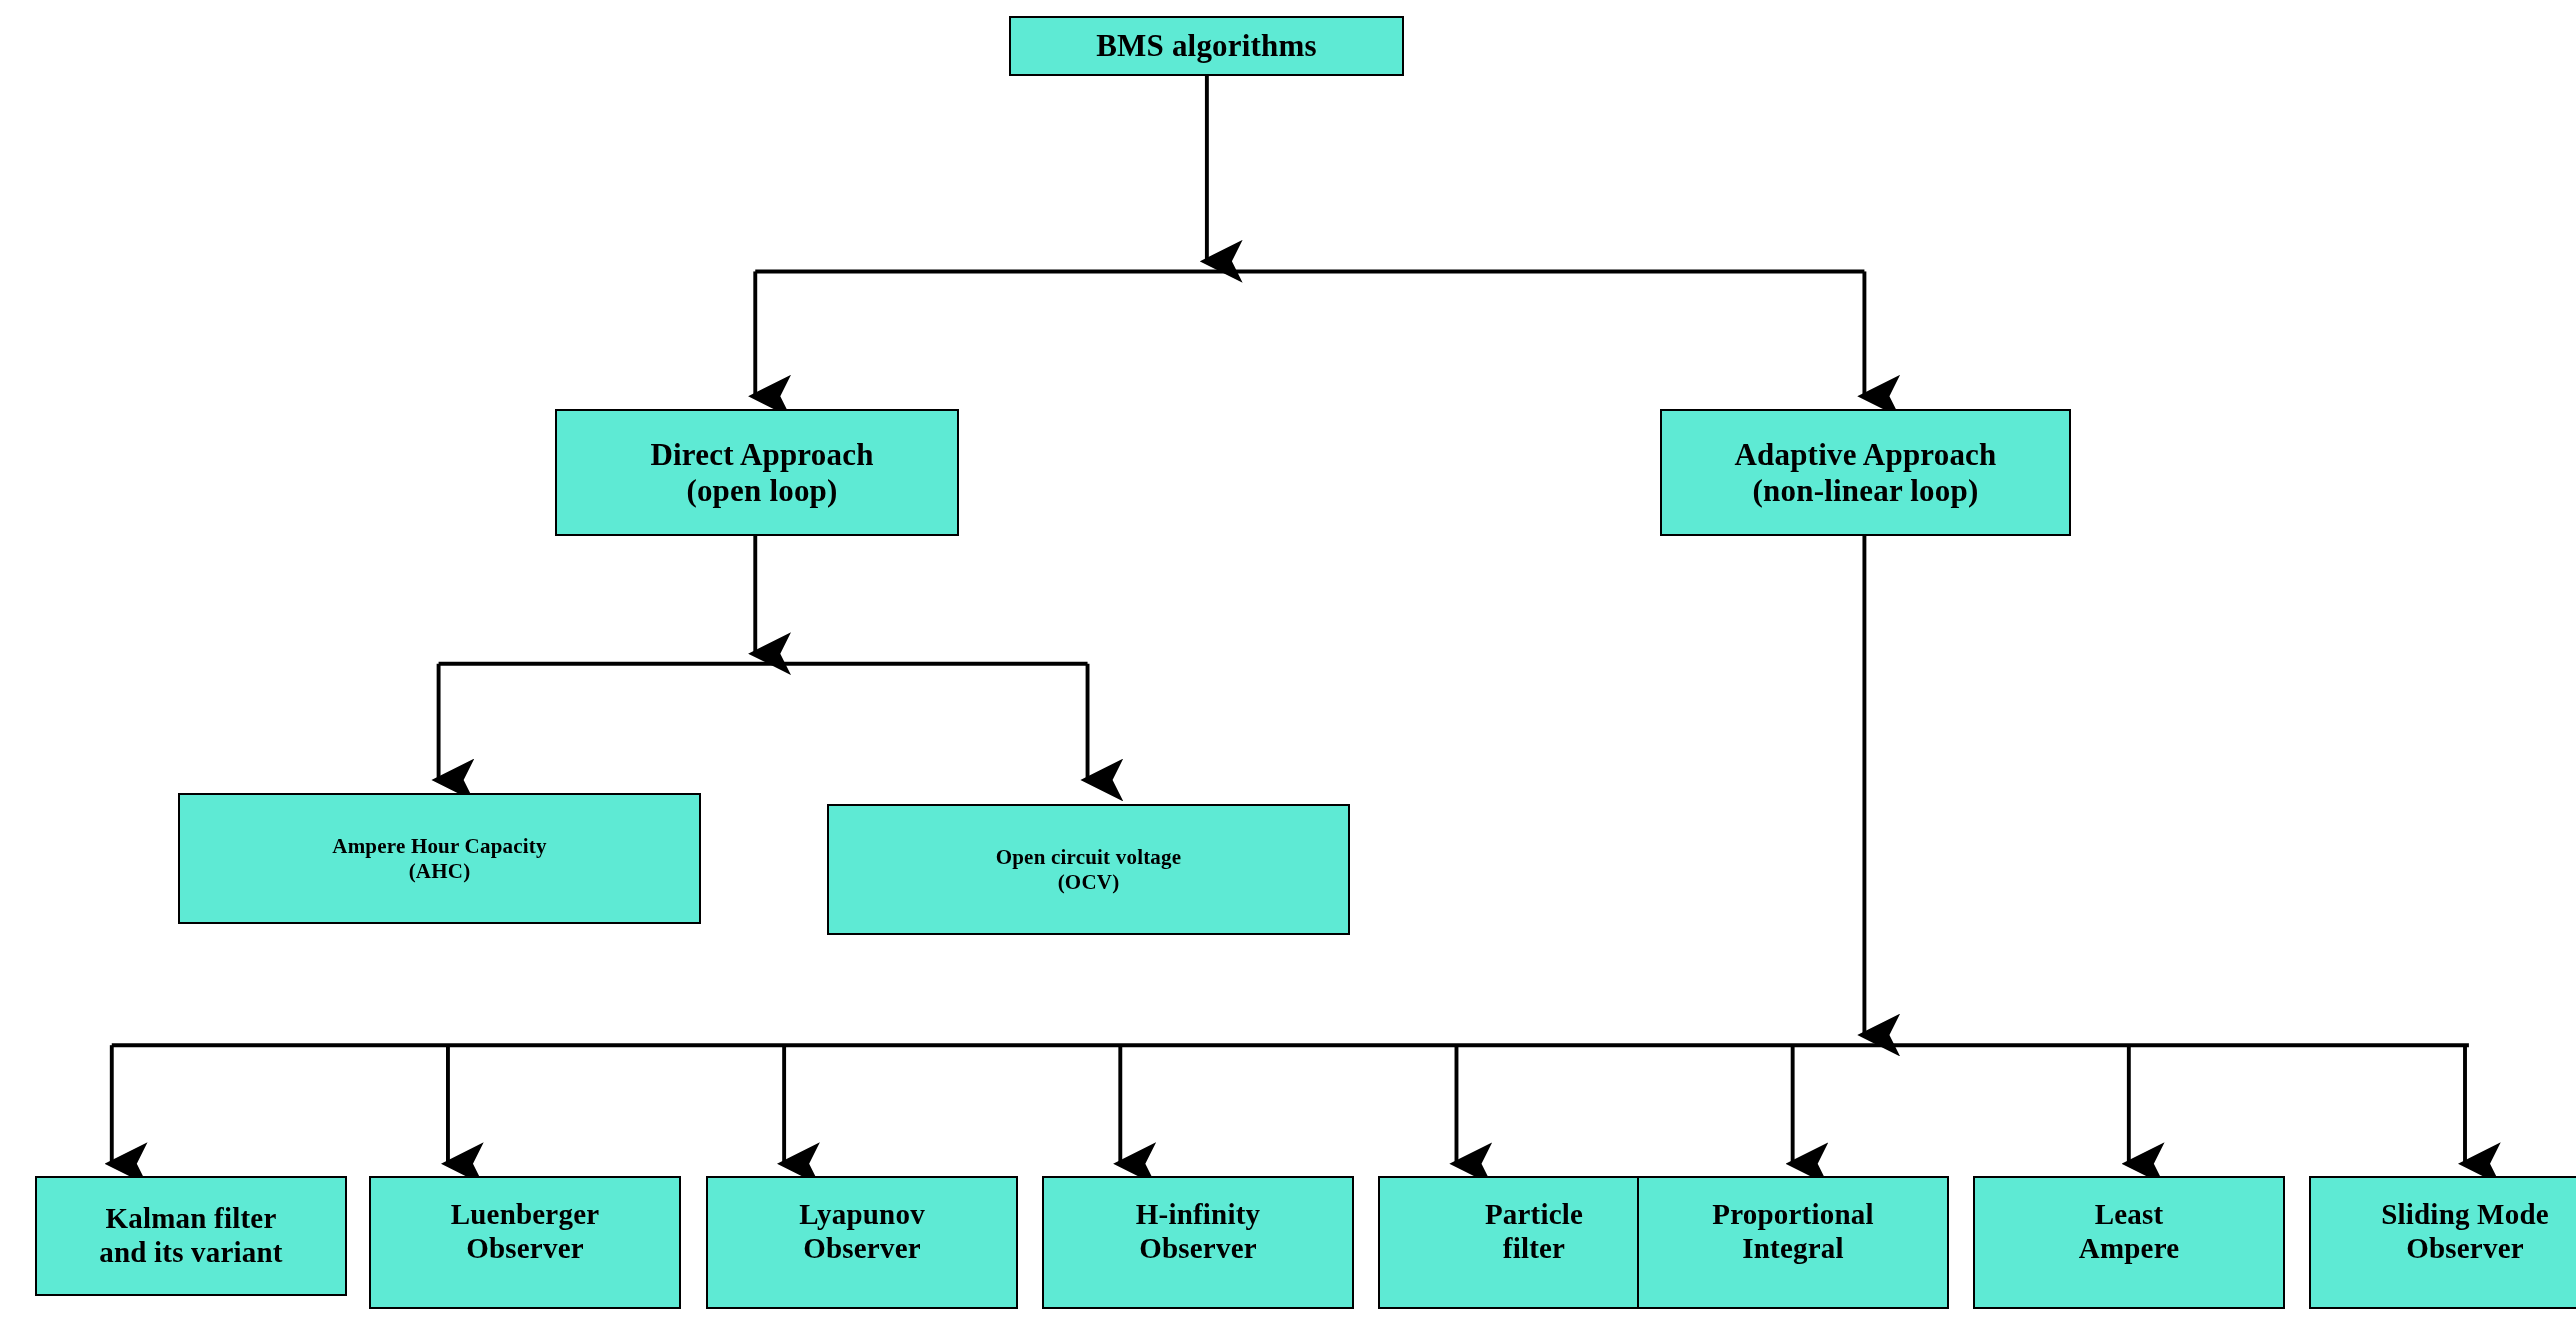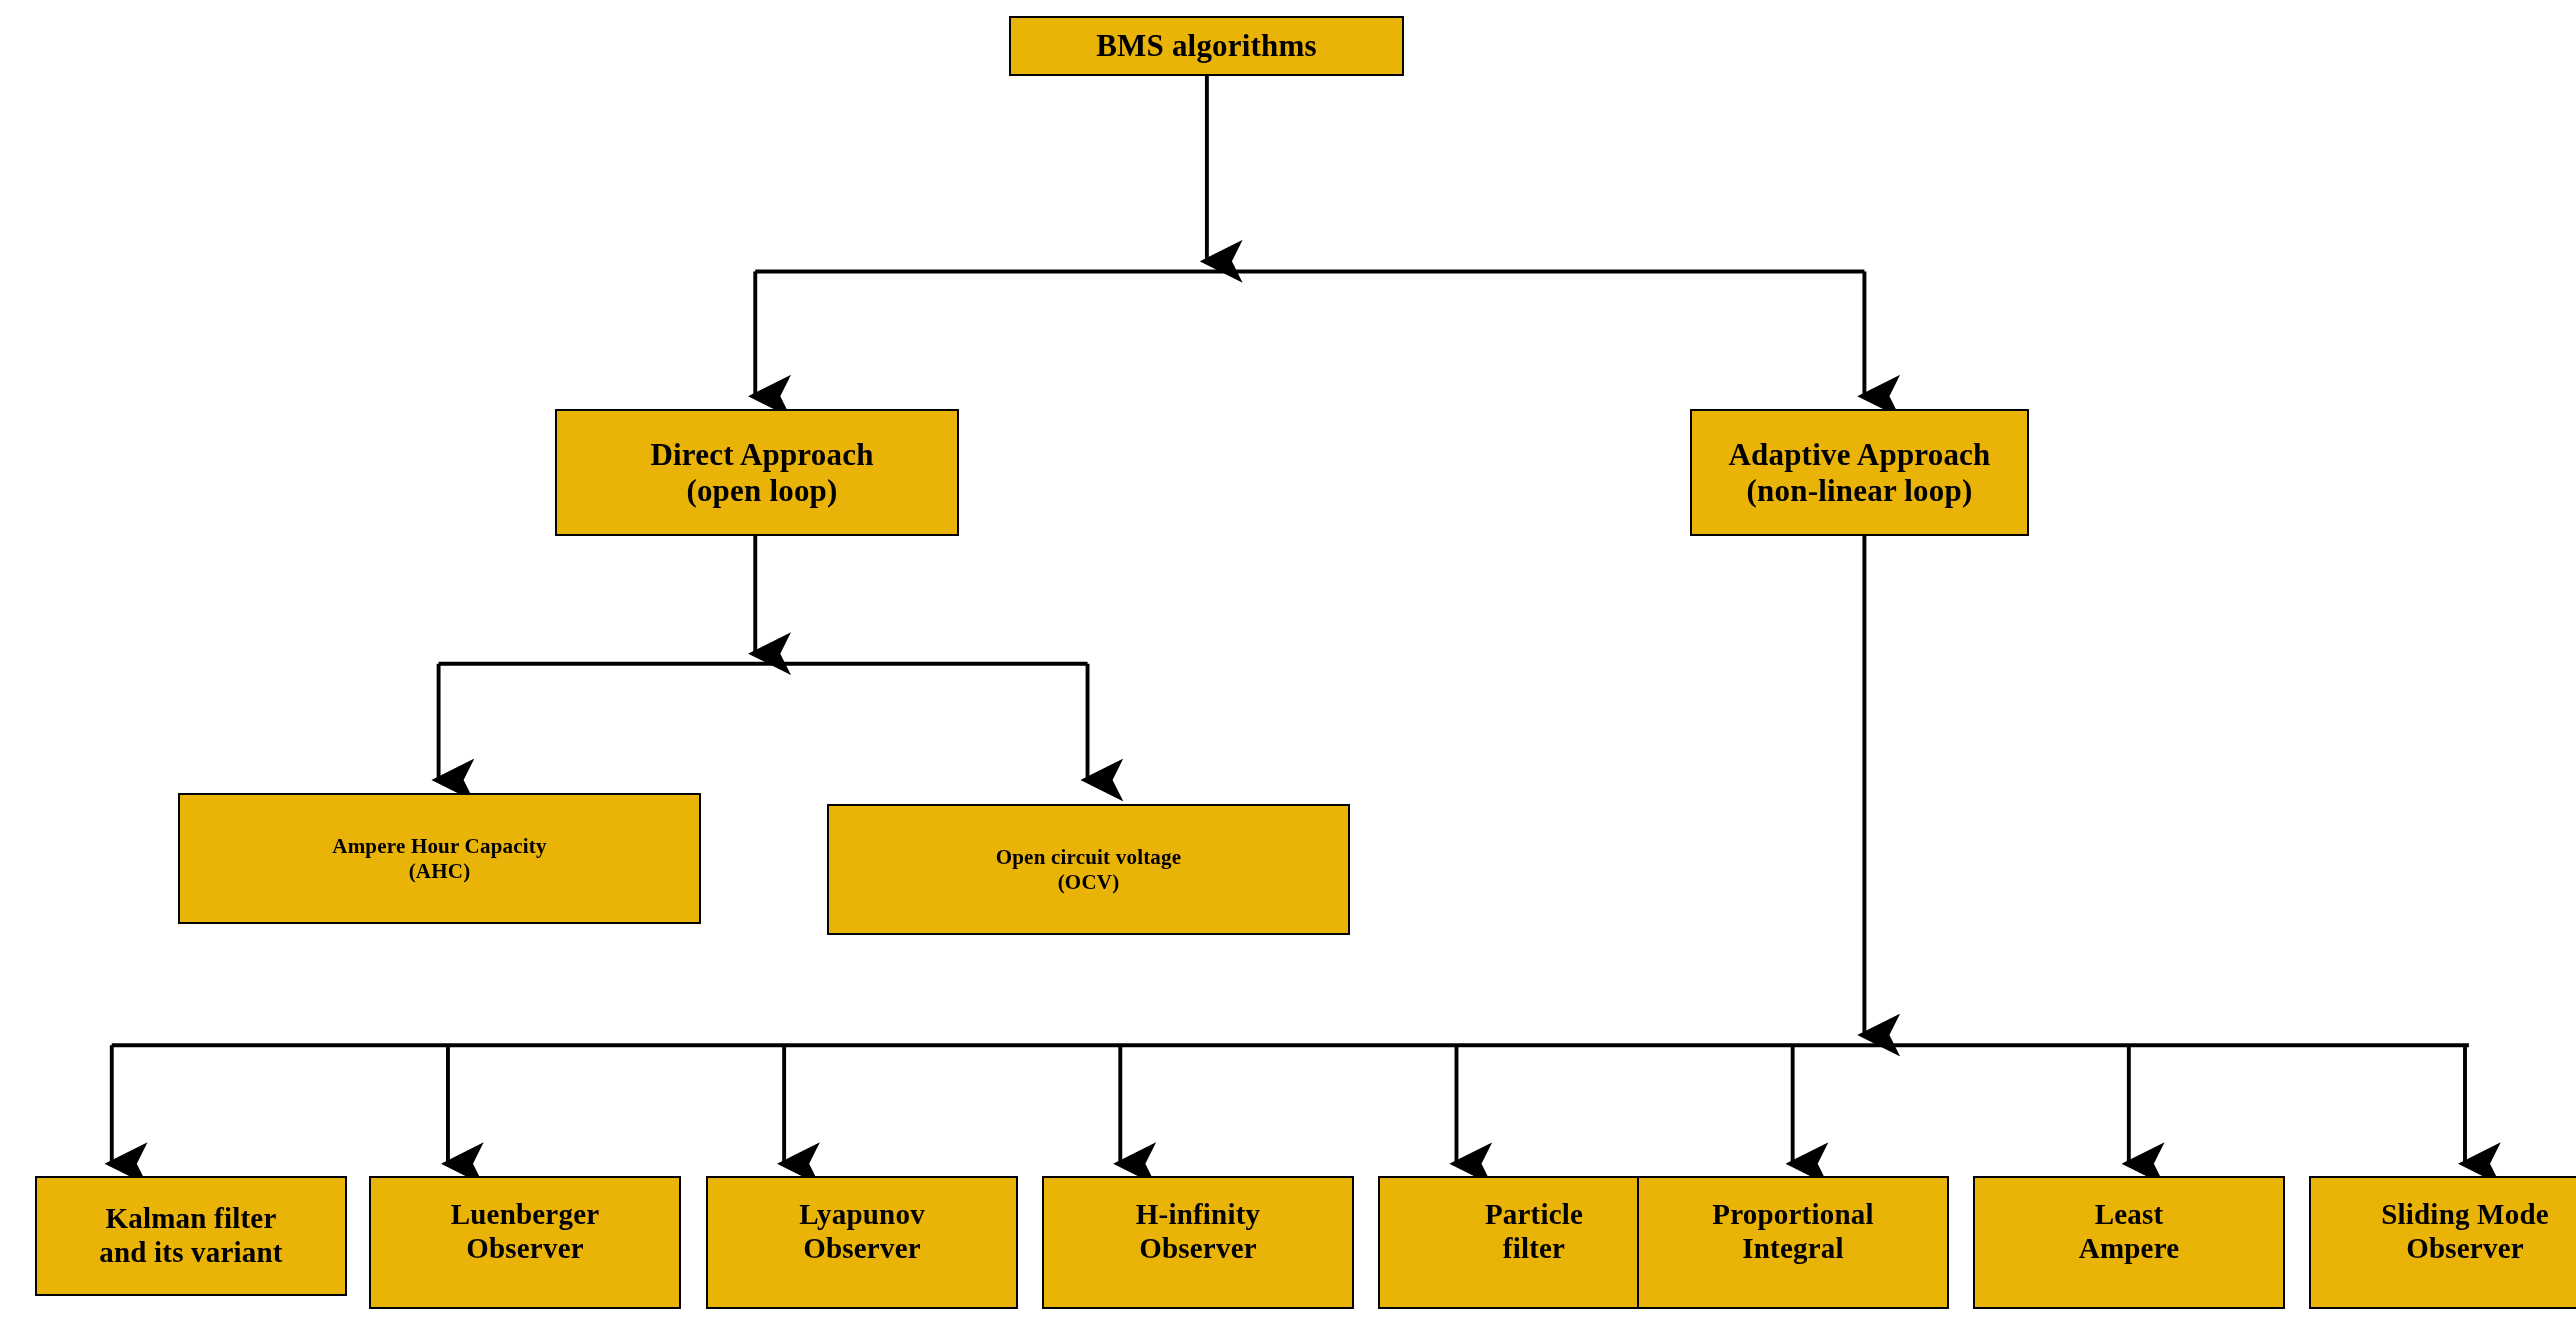--- a/index.html
+++ b/index.html
@@ -12,21 +12,21 @@
     width: 2576px;
     height: 1333px;
     background: #ffffff;
     font-family: "Liberation Serif", "DejaVu Serif", serif;
     overflow: hidden;
   }
   .node {
     position: absolute;
     box-sizing: border-box;
     border: 2.3px solid #000000;
-    background: #eab308;
+    background: #5eead4;
     display: flex;
     flex-direction: column;
     align-items: center;
     justify-content: center;
     text-align: center;
     color: #000000;
     font-weight: bold;
     line-height: 1.16;
     letter-spacing: 0.2px;
   }
@@ -119,21 +119,21 @@
 
   <div class="node root" style="left:1009px; top:15.6px; width:395px; height:60px;">
     <span class="line">BMS algorithms</span>
   </div>
 
   <div class="node level2" style="left:555px; top:409px; width:404px; height:127px;padding-left:10px;">
     <span class="line">Direct Approach</span>
     <span class="line">(open loop)</span>
   </div>
 
-  <div class="node level2" style="left:1660px; top:409px; width:339px; height:127px;margin-left:30px;">
+  <div class="node level2" style="left:1660px; top:409px; width:411px; height:127px;">
     <span class="line">Adaptive Approach</span>
     <span class="line">(non-linear loop)</span>
   </div>
 
   <div class="node level3" style="left:178px; top:793px; width:523px; height:131px;">
     <span class="line">Ampere Hour Capacity</span>
     <span class="line">(AHC)</span>
   </div>
 
   <div class="node level3" style="left:827px; top:793px; width:523px; height:131px;margin-top:11px;">

